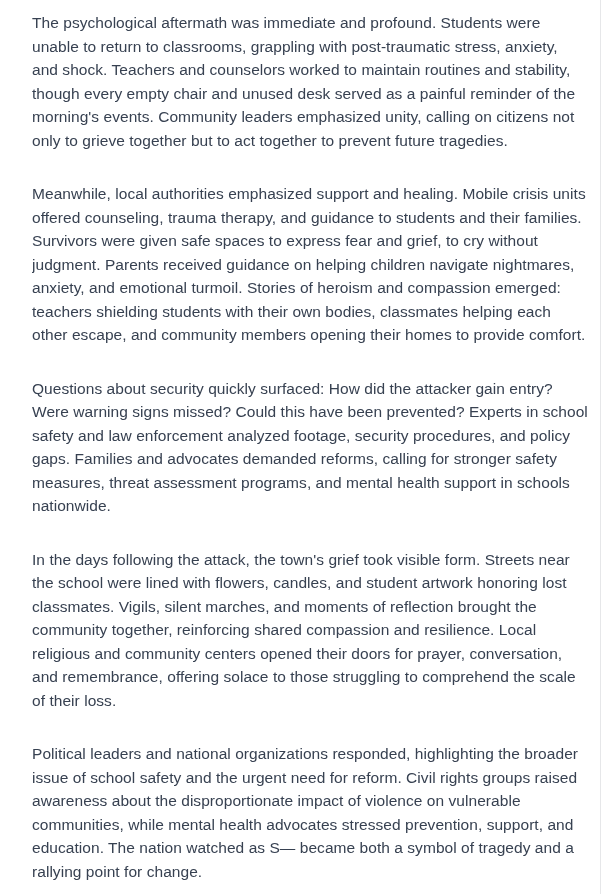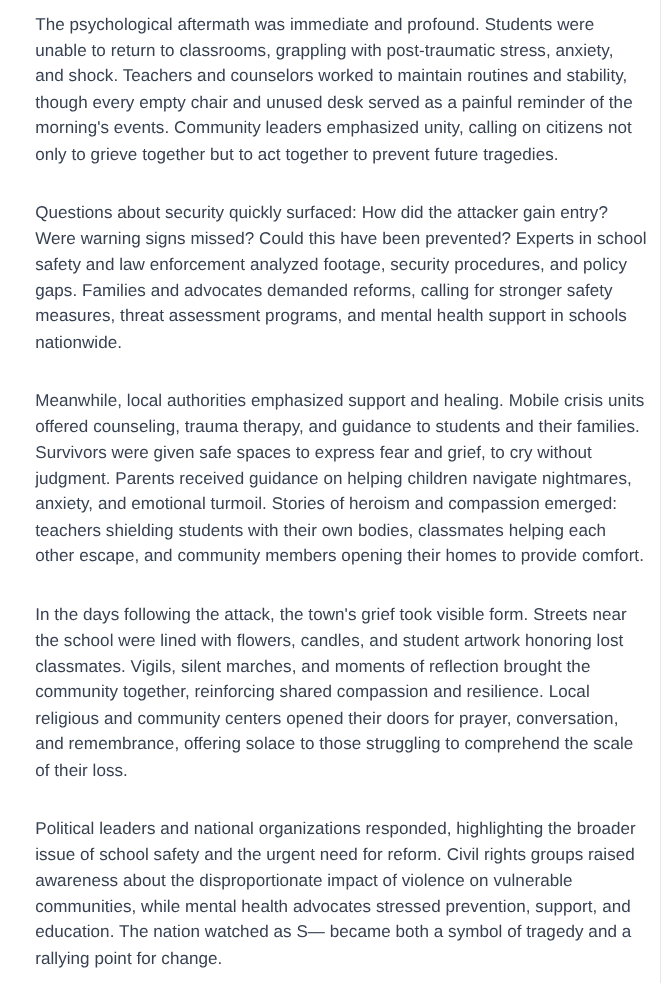--- a/index.html
+++ b/index.html
@@ -52,33 +52,33 @@
 
 <div class="viewport">
   <div class="content-pane">
     <div class="text-column">
       <p class="doc-paragraph">The psychological aftermath was immediate and profound. Students were
 unable to return to classrooms, grappling with post-traumatic stress, anxiety,
 and shock. Teachers and counselors worked to maintain routines and stability,
 though every empty chair and unused desk served as a painful reminder of the
 morning's events. Community leaders emphasized unity, calling on citizens not
 only to grieve together but to act together to prevent future tragedies.</p>
-      <p class="doc-paragraph">Questions about security quickly surfaced: How did the attacker gain entry?
-Were warning signs missed? Could this have been prevented? Experts in school
-safety and law enforcement analyzed footage, security procedures, and policy
-gaps. Families and advocates demanded reforms, calling for stronger safety
-measures, threat assessment programs, and mental health support in schools
-nationwide.</p>
       <p class="doc-paragraph">Meanwhile, local authorities emphasized support and healing. Mobile crisis units
 offered counseling, trauma therapy, and guidance to students and their families.
 Survivors were given safe spaces to express fear and grief, to cry without
 judgment. Parents received guidance on helping children navigate nightmares,
 anxiety, and emotional turmoil. Stories of heroism and compassion emerged:
 teachers shielding students with their own bodies, classmates helping each
 other escape, and community members opening their homes to provide comfort.</p>
+      <p class="doc-paragraph">Questions about security quickly surfaced: How did the attacker gain entry?
+Were warning signs missed? Could this have been prevented? Experts in school
+safety and law enforcement analyzed footage, security procedures, and policy
+gaps. Families and advocates demanded reforms, calling for stronger safety
+measures, threat assessment programs, and mental health support in schools
+nationwide.</p>
       <p class="doc-paragraph">In the days following the attack, the town's grief took visible form. Streets near
 the school were lined with flowers, candles, and student artwork honoring lost
 classmates. Vigils, silent marches, and moments of reflection brought the
 community together, reinforcing shared compassion and resilience. Local
 religious and community centers opened their doors for prayer, conversation,
 and remembrance, offering solace to those struggling to comprehend the scale
 of their loss.</p>
       <p class="doc-paragraph">Political leaders and national organizations responded, highlighting the broader
 issue of school safety and the urgent need for reform. Civil rights groups raised
 awareness about the disproportionate impact of violence on vulnerable

